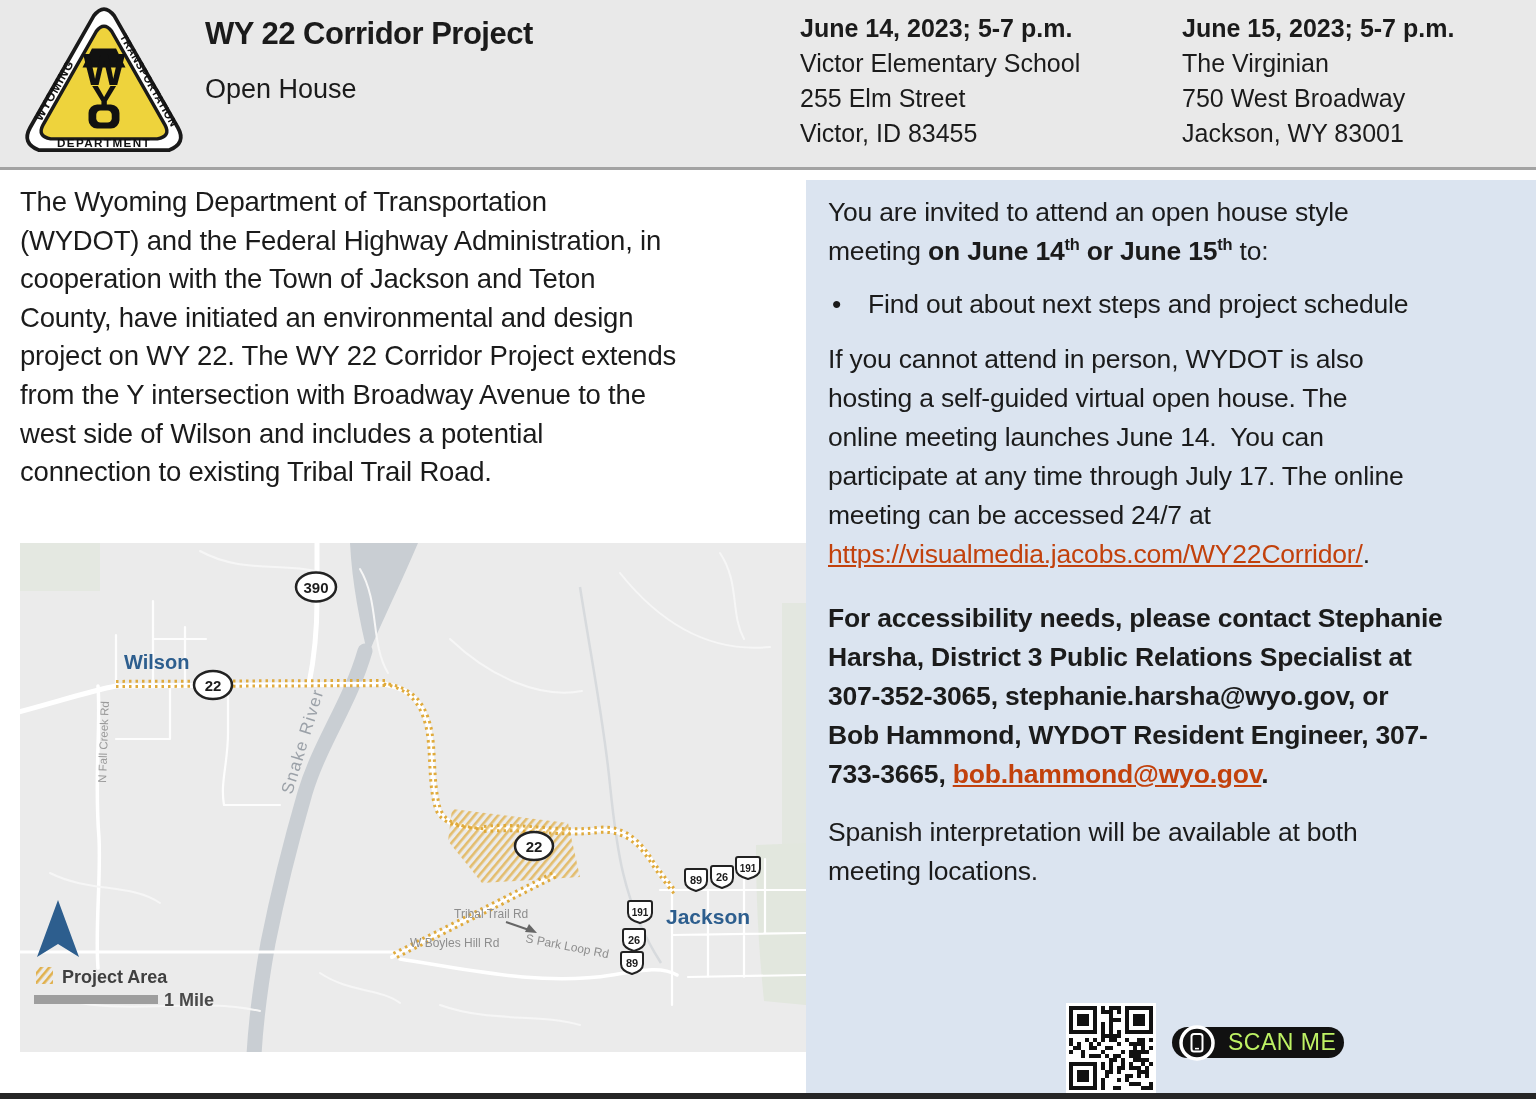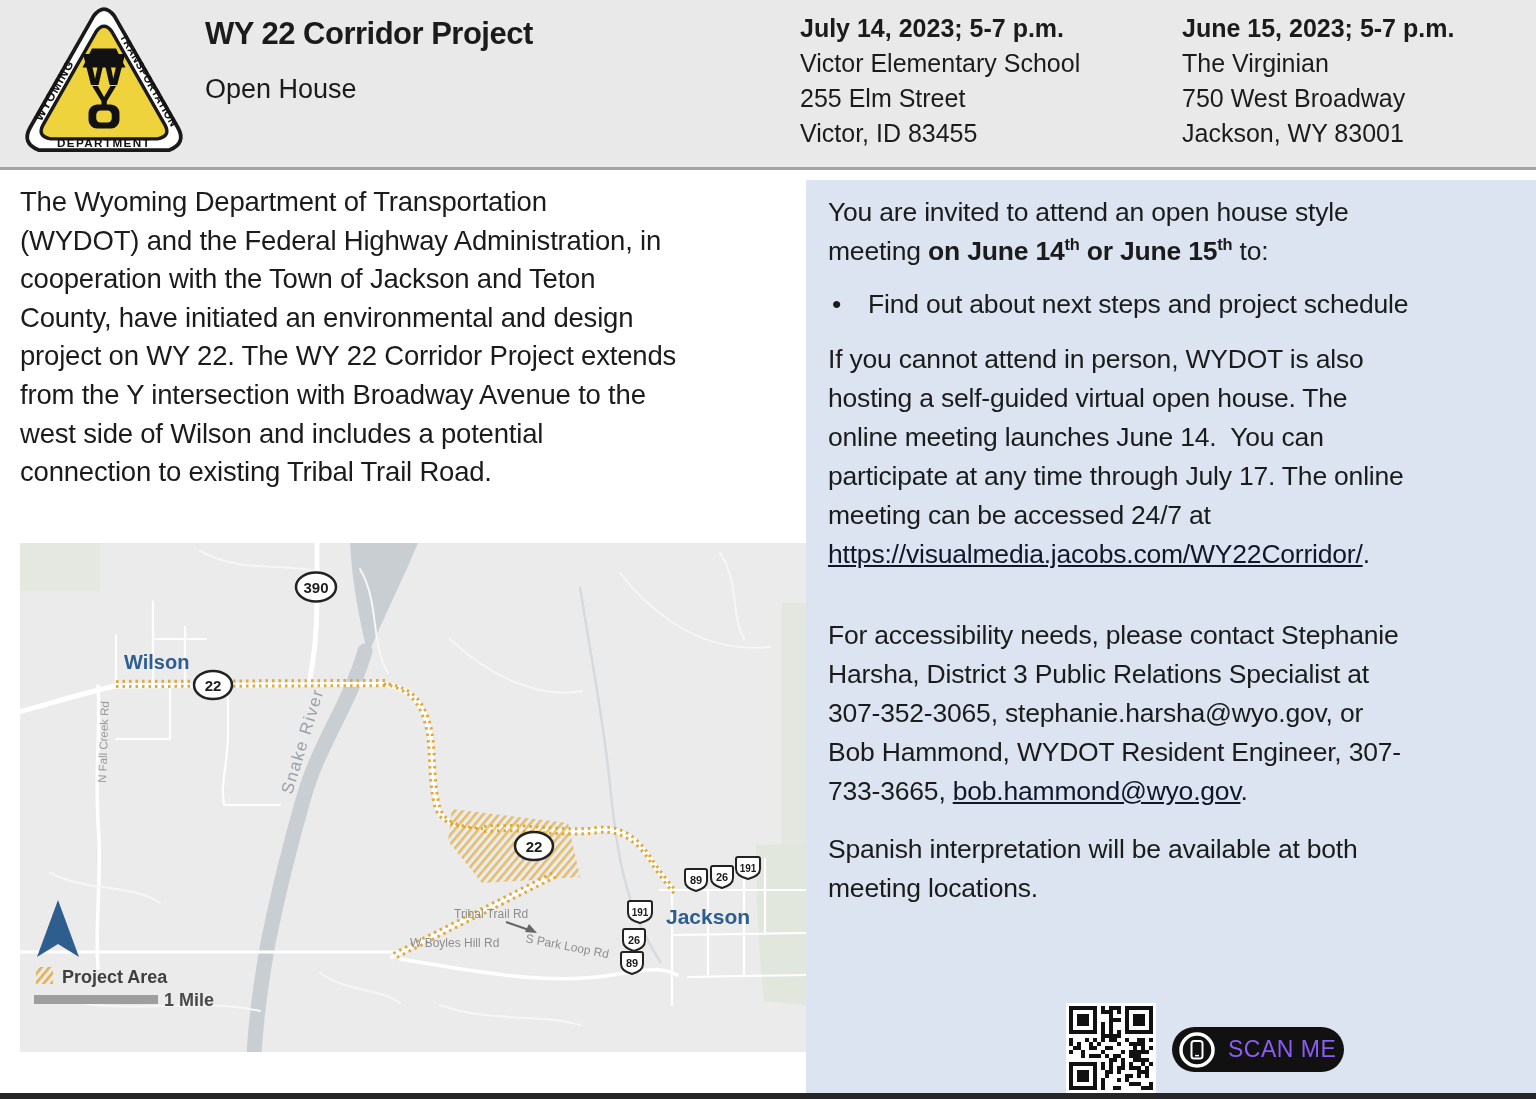--- a/index.html
+++ b/index.html
@@ -15,35 +15,35 @@
   .event .dt{font-weight:bold;}
   #event1{left:800px;} #event2{left:1182px;}
   
   .intro-par{position:absolute;left:20px;top:183px;width:772px;font-size:27.5px;line-height:38.6px;
              white-space:pre-line;letter-spacing:-0.2px;}
   
   .panel{position:absolute;left:806px;top:180px;width:730px;height:954px;background:#dbe4f0;
          box-sizing:border-box;padding:13px 8px 0 22px;font-size:26.5px;line-height:39px;letter-spacing:-0.2px;}
   .panel p{margin:0;}
   #virtual{margin-top:15px;}
-  #access{margin-top:42px;}
+  #access{margin-top:25px;font-weight:bold;}
   #spanish{margin-top:19px;white-space:pre-line;}
   .bullets{list-style:none;margin:13px 0 0 0;padding:0;}
   .bullets li{padding-left:40px;position:relative;line-height:41px;}
   .bullets li::before{content:"\2022";position:absolute;left:4px;}
   .b{font-weight:bold;}
   .sup{vertical-align:super;font-size:0.62em;line-height:0;}
-  .link{color:#0f172a;text-decoration:underline;}
+  .link{color:#c2410c;text-decoration:underline;}
   
   .map{position:absolute;left:20px;top:543px;width:786px;height:509px;}
   .map text{font-family:"Liberation Sans",sans-serif;}
   
   .qr{position:absolute;left:1066px;top:1003px;width:90px;height:90px;background:#fff;fill:#111;}
-  .scanme{position:absolute;left:1172px;top:1027px;width:172px;height:45px;background:#111;
-          border-radius:23px;display:flex;align-items:center;color:#8b5cf6;}
+  .scanme{position:absolute;left:1172px;top:1027px;width:172px;height:31px;background:#111;
+          border-radius:23px;display:flex;align-items:center;color:#bef264;}
   .scanme .lbl{font-size:23px;margin-left:10px;letter-spacing:0.5px;}
   .bottombar{position:absolute;left:0;top:1093px;width:1536px;height:6px;background:#262626;}
 </style>
 </head>
 <body>
 
 <div class="page">
 
   <header class="header">
     <svg class="logo" width="172" height="158" viewBox="0 0 100 90">
@@ -55,21 +55,21 @@
       <rect x="41" y="57.5" width="18" height="14" rx="5" fill="#111"></rect>
       <rect x="45.5" y="61" width="9" height="7" rx="2.5" fill="#eed33c"></rect>
       <text transform="translate(13.5,67.5) rotate(-60.5)" font-size="7" font-weight="bold" letter-spacing="0.6" fill="#111">WYOMING</text>
       <text transform="translate(59,18) rotate(60.3)" font-size="6.2" font-weight="bold" letter-spacing="0.3" fill="#111">TRANSPORTATION</text>
       <text x="50" y="82.5" font-size="6.8" font-weight="bold" letter-spacing="0.8" text-anchor="middle" fill="#111">DEPARTMENT</text>
     </svg>
     <div class="title">WY 22 Corridor Project</div>
     <div class="subtitle">Open House</div>
 
     <div class="event" id="event1">
-      <div class="dt">July 14, 2023; 5-7 p.m.</div>
+      <div class="dt">June 14, 2023; 5-7 p.m.</div>
       <div>Victor Elementary School</div>
       <div>255 Elm Street</div>
       <div>Victor, ID 83455</div>
     </div>
     <div class="event" id="event2">
       <div class="dt">June 15, 2023; 5-7 p.m.</div>
       <div>The Virginian</div>
       <div>750 West Broadway</div>
       <div>Jackson, WY 83001</div>
     </div>

